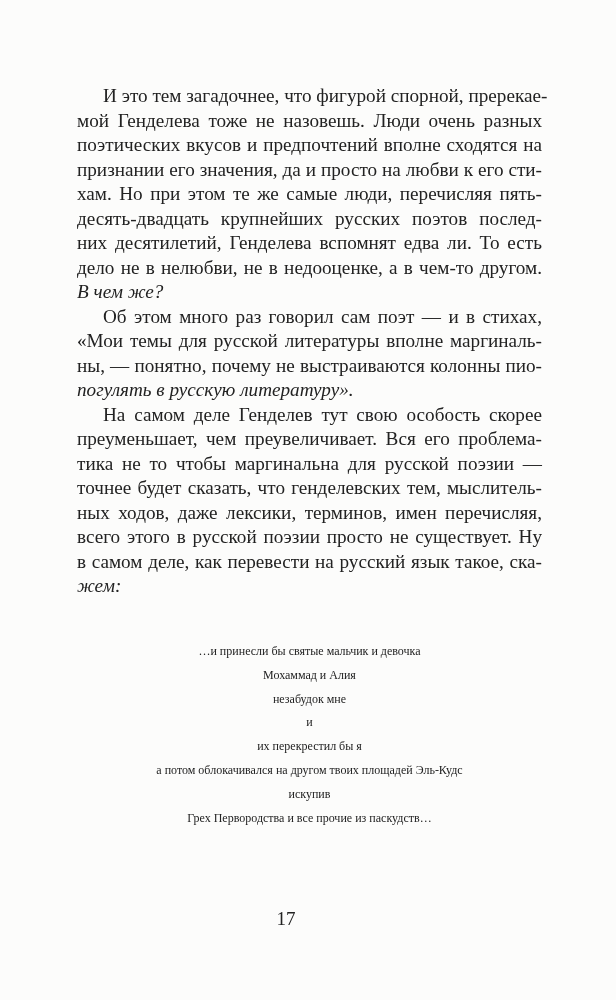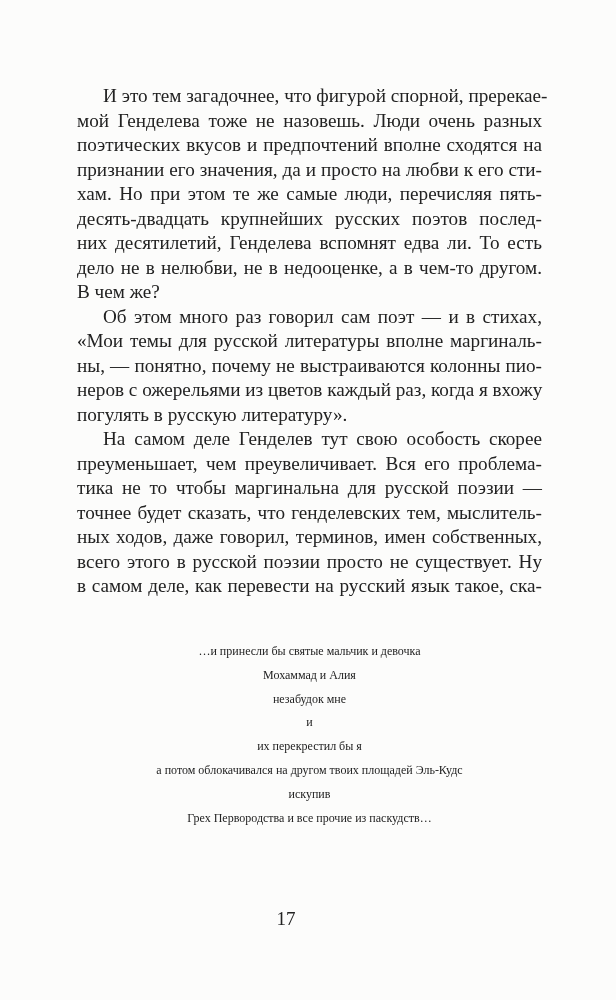--- a/index.html
+++ b/index.html
@@ -38,20 +38,21 @@
     }
     .prose .line {
       display: block;
       text-align: justify;
       text-align-last: justify;
       white-space: nowrap;
       overflow: visible;
     }
     .prose .line.last {
       text-align-last: left;
+      font-style: italic;
     }
     .prose .line.first {
       padding-left: 26px;
     }
     .prose p { text-indent: 0; }
     .poem {
       position: absolute;
       left: 77px;
       top: 640px;
       width: 465px;
@@ -89,31 +90,31 @@
       <span class="line">хам. Но при этом те же самые люди, перечисляя пять-</span>
       <span class="line">десять-двадцать крупнейших русских поэтов послед-</span>
       <span class="line">них десятилетий, Генделева вспомнят едва ли. То есть</span>
       <span class="line">дело не в нелюбви, не в недооценке, а в чем-то другом.</span>
       <span class="line last">В чем же?</span>
     </p>
     <p>
       <span class="line first">Об этом много раз говорил сам поэт — и в стихах,</span>
       <span class="line">«Мои темы для русской литературы вполне маргиналь-</span>
       <span class="line">ны, — понятно, почему не выстраиваются колонны пио-</span>
-      <span class="line">неров с ожерельями из цветов каждый раз, когда я вхожу</span>
       <span class="line last">погулять в русскую литературу».</span>
     </p>
     <p>
       <span class="line first">На самом деле Генделев тут свою особость скорее</span>
       <span class="line">преуменьшает, чем преувеличивает. Вся его проблема-</span>
       <span class="line">тика не то чтобы маргинальна для русской поэзии —</span>
       <span class="line">точнее будет сказать, что генделевских тем, мыслитель-</span>
-      <span class="line">ных ходов, даже говорил, терминов, имен собственных,</span>
+      <span class="line">ных ходов, даже лексики, терминов, имен перечисляя,</span>
       <span class="line">всего этого в русской поэзии просто не существует. Ну</span>
       <span class="line">в самом деле, как перевести на русский язык такое, ска-</span>
+      <span class="line last">жем:</span>
     </p>
   </div>
 
   <div class="poem">
     <span class="verse">…и принесли бы святые мальчик и девочка</span>
     <span class="verse">Мохаммад и Алия</span>
     <span class="verse">незабудок мне</span>
     <span class="verse">и</span>
     <span class="verse">их перекрестил бы я</span>
     <span class="verse">а потом облокачивался на другом твоих площадей Эль-Кудс</span>

